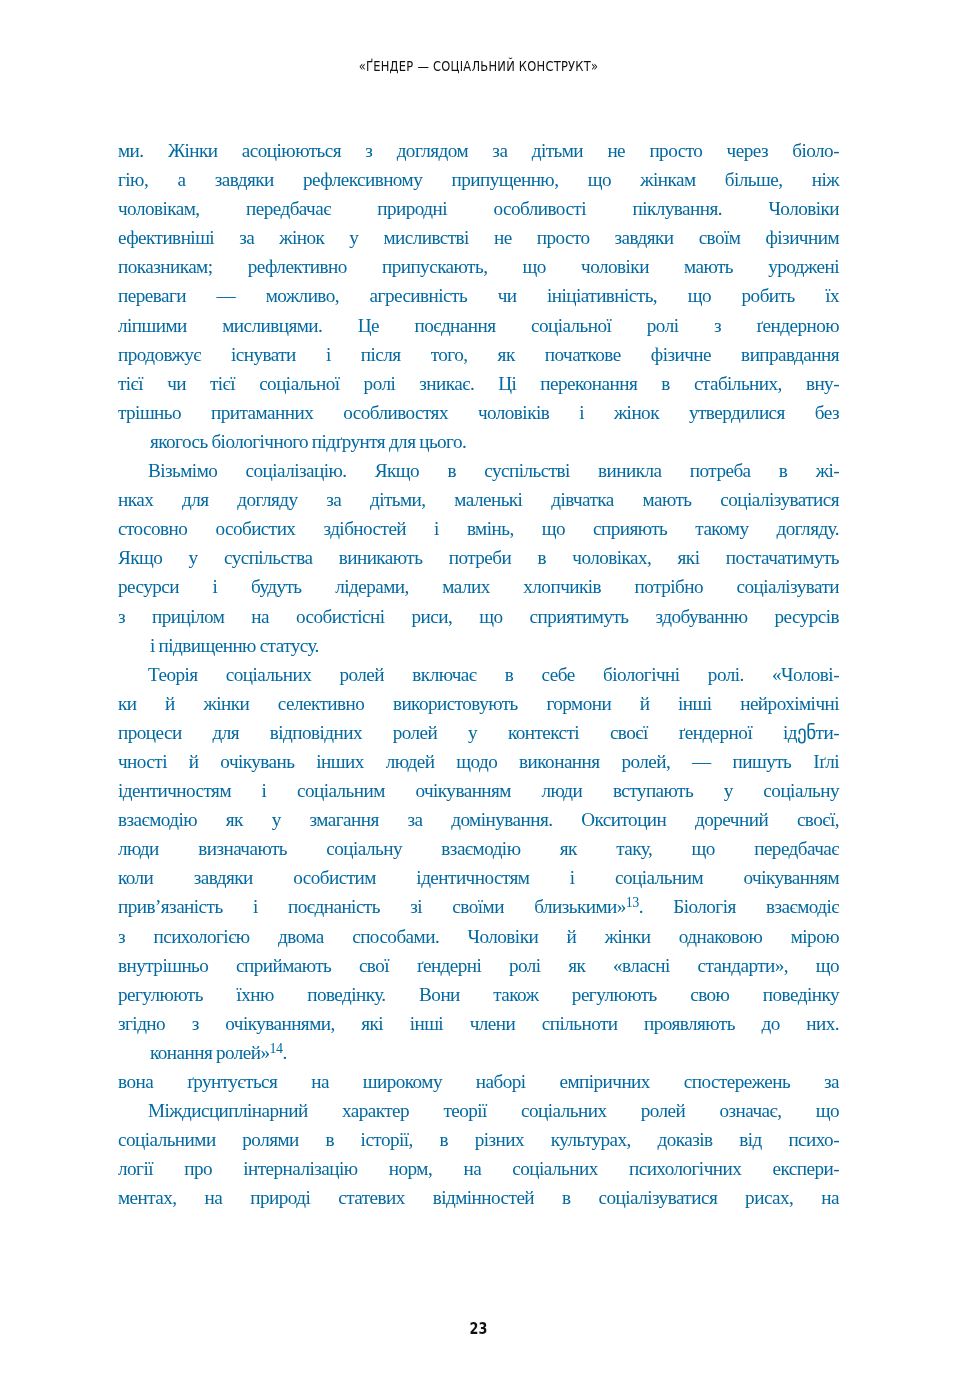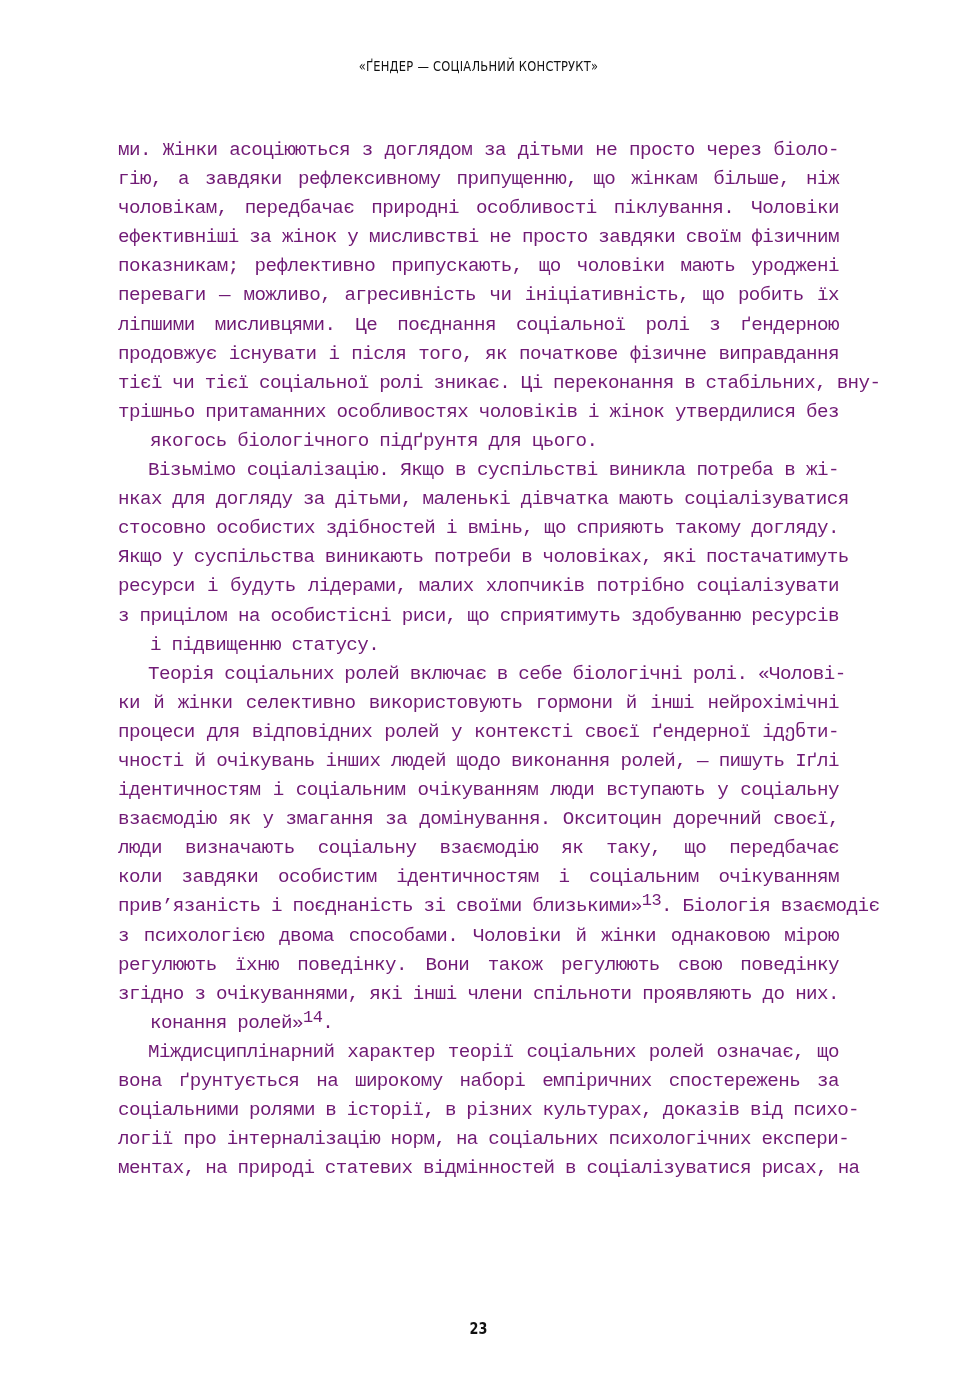--- a/index.html
+++ b/index.html
@@ -7,32 +7,32 @@
     .running-head {
       position: absolute; top: 58px; left: 0; width: 957px;
       text-align: center;
       font-family: "DejaVu Sans", sans-serif;
       font-size: 14px; letter-spacing: 0.3px;
       transform: scaleX(0.82);
       color: #111;
     }
     .text-block {
       position: absolute; top: 136px; left: 118px; width: 721px;
-      font-family: Liberation Mono, monospace;
+      font-family: Liberation Serif, serif;
       font-size: 19.2px;
       line-height: 29.1px;
-      color: #701a75;
+      color: #0369a1;
       text-align: justify;
       letter-spacing: -0.55px;
       word-spacing: -0.5px;
     }
     .line { display: block; white-space: nowrap; text-align-last: justify; text-align: justify; }
     .line.last { text-align-last: left; margin-left: 32px; }
     .line.indent { text-indent: 30px; }
-    sup { font-size: 17px; line-height: 0; vertical-align: 6px; }
+    sup { font-size: 14px; line-height: 0; vertical-align: 6px; }
     .page-number {
       position: absolute; top: 1319px; left: 0; width: 957px;
       text-align: center;
       font-family: "DejaVu Sans", sans-serif;
       font-size: 16px; font-weight: bold;
       transform: scaleX(0.8);
       color: #111;
     }
   </style>
 </head>
@@ -70,27 +70,28 @@
     <span class="line indent">Теорія соціальних ролей включає в себе біологічні ролі. «Чолові-</span>
     <span class="line">ки й жінки селективно використовують гормони й інші нейрохімічні</span>
     <span class="line">процеси для відповідних ролей у контексті своєї ґендерної ідენти-</span>
     <span class="line">чності й очікувань інших людей щодо виконання ролей, — пишуть Іґлі</span>
     <span class="line">ідентичностям і соціальним очікуванням люди вступають у соціальну</span>
     <span class="line">взаємодію як у змагання за домінування. Окситоцин доречний своєї,</span>
     <span class="line">люди визначають соціальну взаємодію як таку, що передбачає</span>
     <span class="line">коли завдяки особистим ідентичностям і соціальним очікуванням</span>
     <span class="line"><span>прив’язаність і поєднаність зі своїми близькими»</span><sup>13</sup><span>. Біологія взаємодіє</span></span>
     <span class="line">з психологією двома способами. Чоловіки й жінки однаковою мірою</span>
+    <span class="line">внутрішньо сприймають свої ґендерні ролі як «власні стандарти», що</span>
     <span class="line">регулюють їхню поведінку. Вони також регулюють свою поведінку</span>
     <span class="line">згідно з очікуваннями, які інші члени спільноти проявляють до них.</span>
     <span class="line last"><span>конання ролей»</span><sup>14</sup><span>.</span></span>
   </div>
 
   <div>
+    <span class="line">вона ґрунтується на широкому наборі емпіричних спостережень за</span>
     <span class="line indent">Міждисциплінарний характер теорії соціальних ролей означає, що</span>
-    <span class="line">вона ґрунтується на широкому наборі емпіричних спостережень за</span>
     <span class="line">соціальними ролями в історії, в різних культурах, доказів від психо-</span>
     <span class="line">логії про інтерналізацію норм, на соціальних психологічних експери-</span>
     <span class="line">ментах, на природі статевих відмінностей в соціалізуватися рисах, на</span>
   </div>
 </div>
 
 <div class="page-number">23</div>
 
 </body></html>

